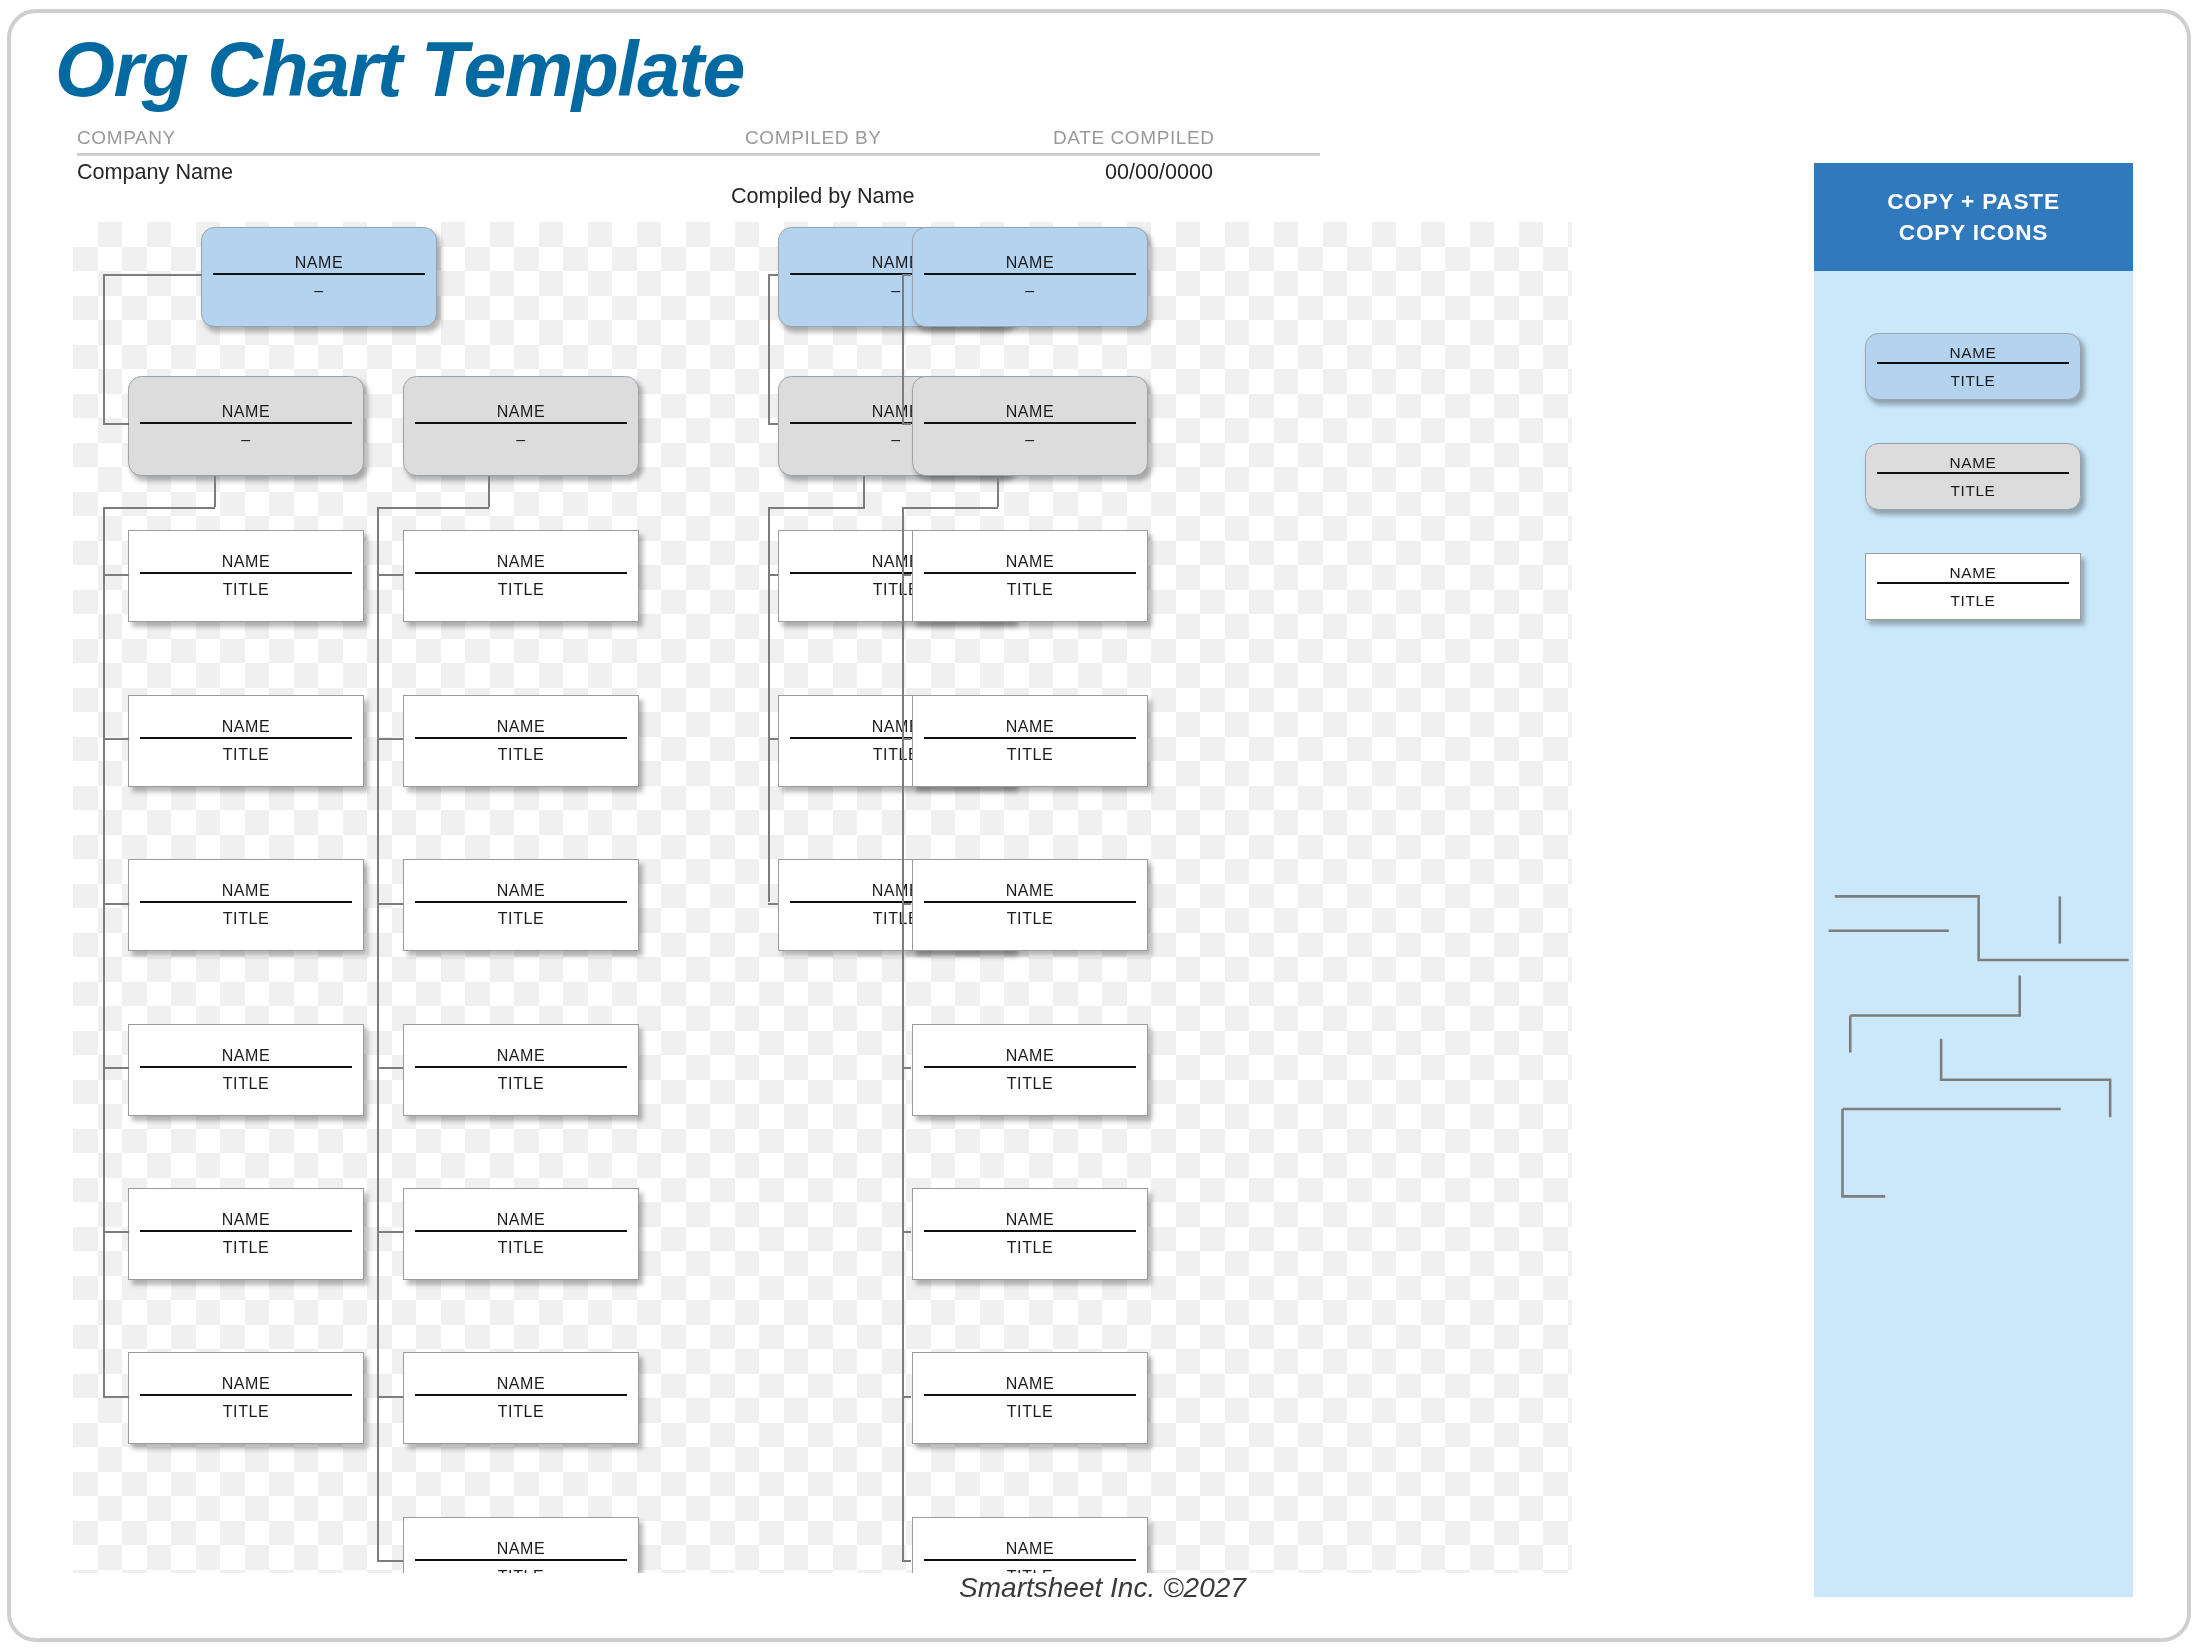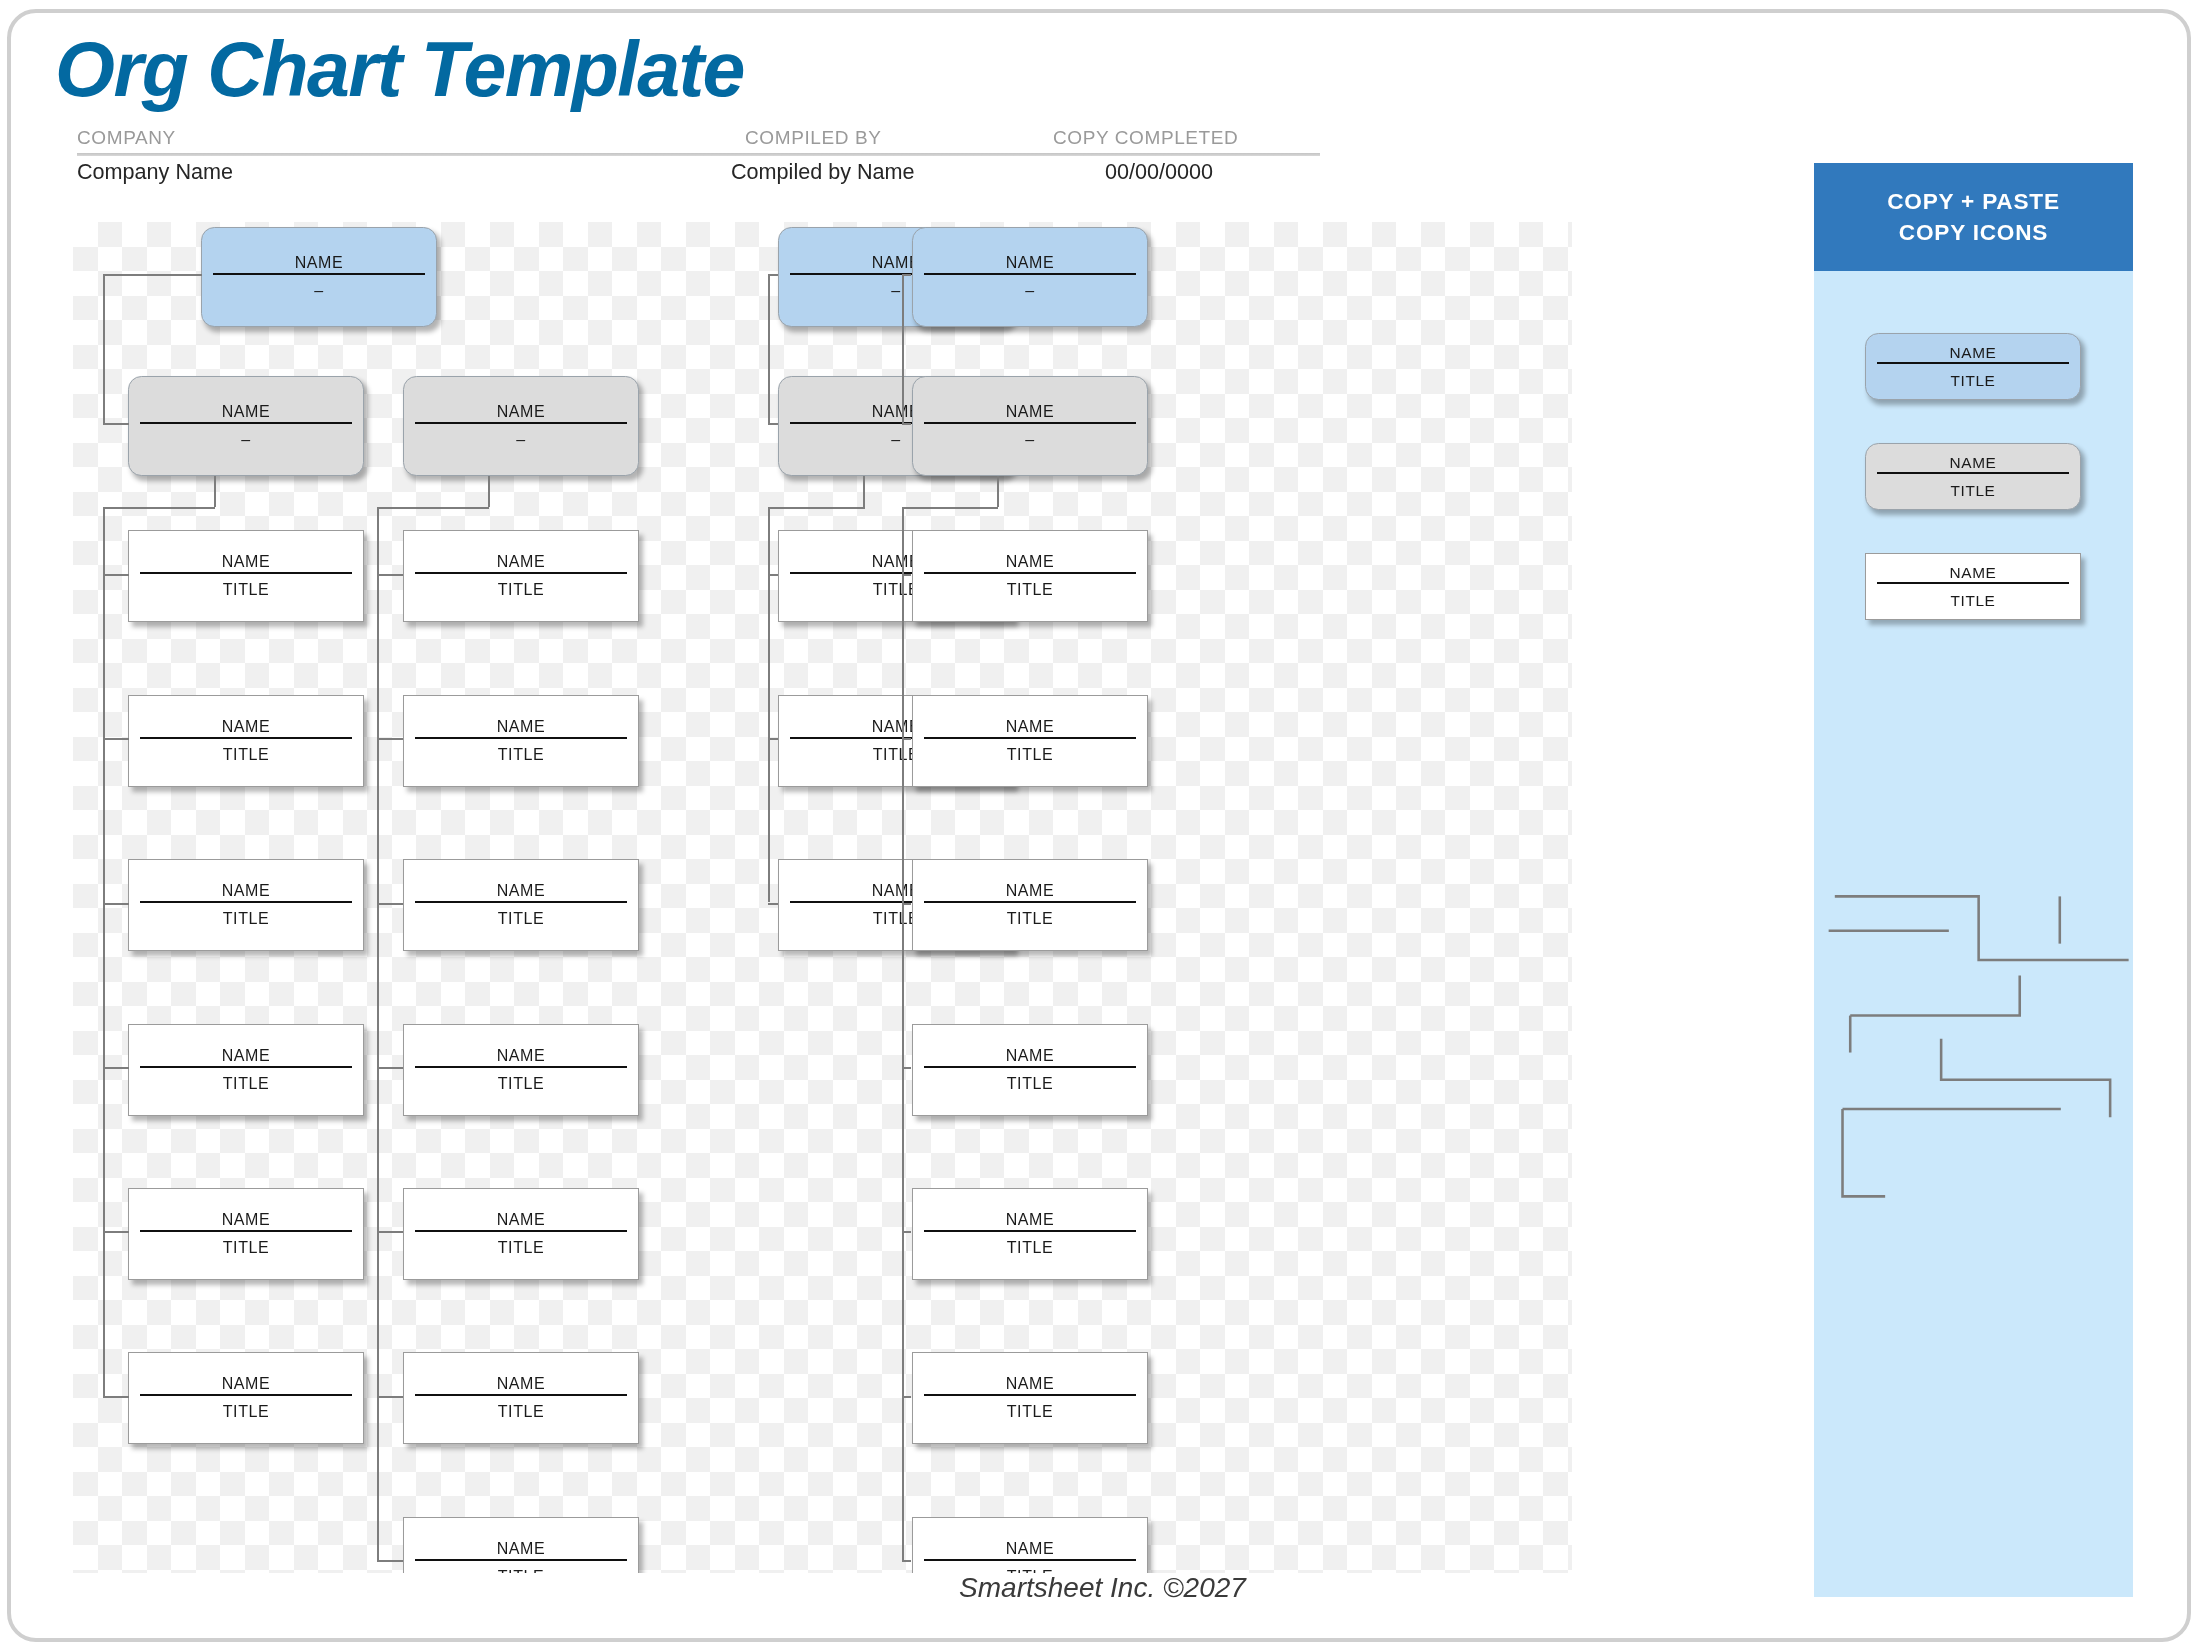--- a/index.html
+++ b/index.html
@@ -38,21 +38,21 @@
     width:100%; height:3.6px;
     background:linear-gradient(to bottom,#c4c4c4,#d8d8d8);
     margin:2.1px 0 3.1px 0;
   }
   .mf{ position:absolute; top:0; white-space:nowrap; }
   .meta-label{ font-size:19px; color:#9a9a9a; letter-spacing:0.6px; }
   .meta-value{ font-size:21.6px; color:#262626; }
   .c1{ left:0px; }
   .c2{ left:668px; }
   .c3{ left:976px; }
-  .c2v{ left:654px; }
+  .c2v{ left:654px;margin-top:24px; }
   .c3v{ left:1028px; }
 
   
   #chart-canvas{
     position:absolute; left:73px; top:222px;
     width:1499px; height:1351px;
     overflow:hidden;
     background-color:#ffffff;
     background-image:
       linear-gradient(45deg,#f0f0f0 25%,transparent 25%,transparent 75%,#f0f0f0 75%),
@@ -127,21 +127,21 @@
 <body>
 
 <div id="page-frame"></div>
 
 <div id="doc-title">Org Chart Template</div>
 
 <div id="meta">
   <div class="meta-labels">
     <span class="mf meta-label c1">COMPANY</span>
     <span class="mf meta-label c2">COMPILED BY</span>
-    <span class="mf meta-label c3">COPY COMPLETED</span>
+    <span class="mf meta-label c3">DATE COMPILED</span>
   </div>
   <div class="meta-rule"></div>
   <div class="meta-values">
     <span class="mf meta-value c1">Company Name</span>
     <span class="mf meta-value c2v">Compiled by Name</span>
     <span class="mf meta-value c3v">00/00/0000</span>
   </div>
 </div>
 
 <div id="chart-canvas">

